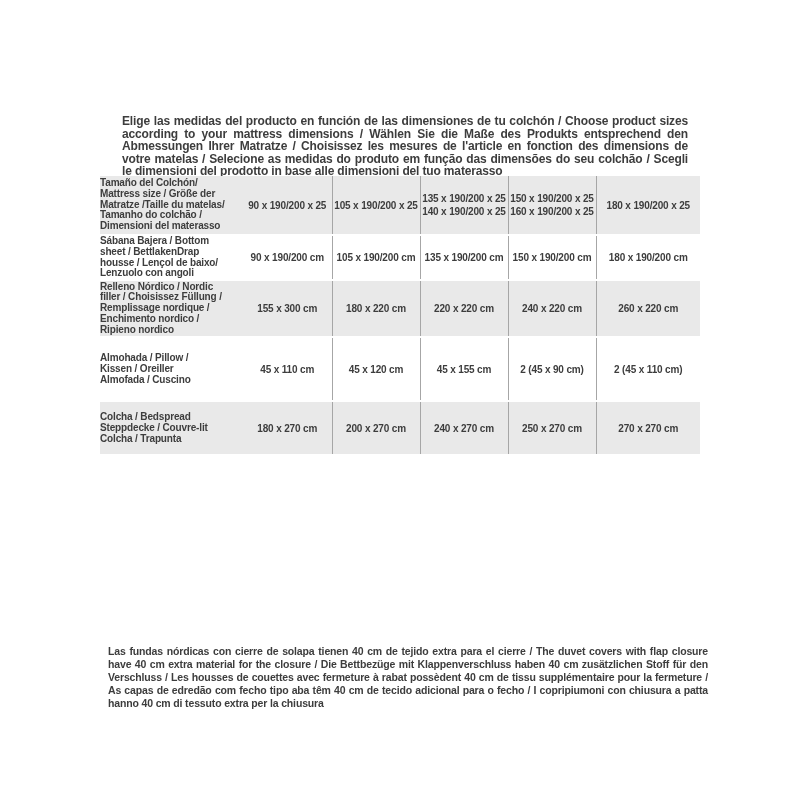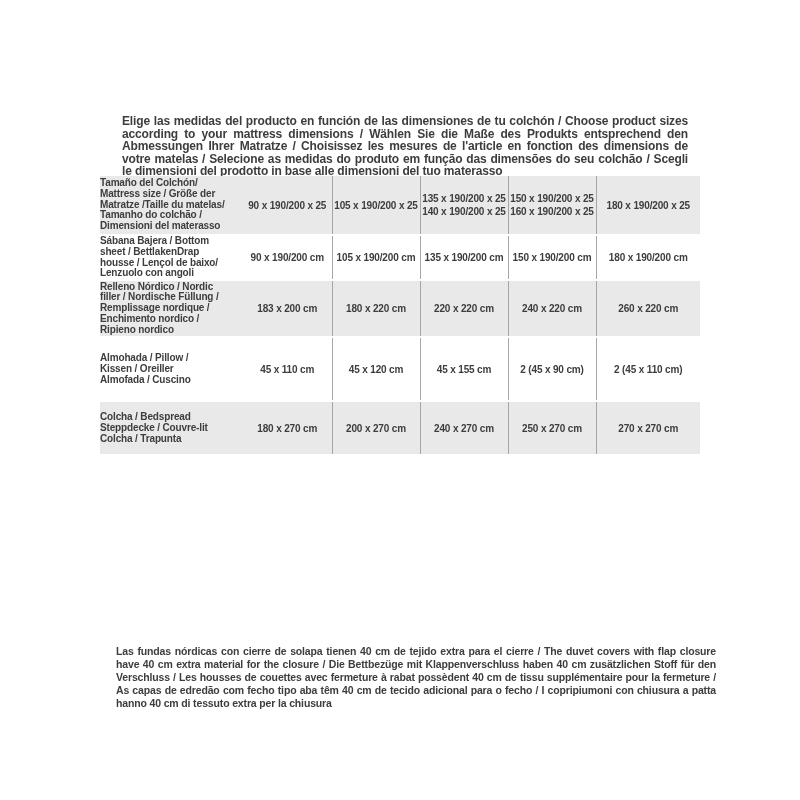--- a/index.html
+++ b/index.html
@@ -44,21 +44,21 @@
     white-space:pre-line;
   }
   td.value-cell{
     text-align:center;
     line-height:13px;
     white-space:pre-line;
   }
   td.vline{border-left:1px solid var(--grid);}
   .footnote{
     position:absolute;
-    left:116px;top:634px;width:600px;
+    left:108px;top:634px;width:600px;
     font-size:10.5px;line-height:13px;
     text-align:justify;
     letter-spacing:-0.15px;
   }
 </style>
 </head>
 <body>
 
 <p class="intro">Elige las medidas del producto en función de las dimensiones de tu colchón / Choose product sizes according to your mattress dimensions / Wählen Sie die Maße des Produkts entsprechend den Abmessungen Ihrer Matratze / Choisissez les mesures de l'article en fonction des dimensions de votre matelas / Selecione as medidas do produto em função das dimensões do seu colchão / Scegli le dimensioni del prodotto in base alle dimensioni del tuo materasso</p>
 
@@ -92,25 +92,25 @@
 housse / Lençol de baixo/
 Lenzuolo con angoli</td>
       <td class="value-cell">90 x 190/200 cm</td>
       <td class="value-cell vline">105 x 190/200 cm</td>
       <td class="value-cell vline">135 x 190/200 cm</td>
       <td class="value-cell vline">150 x 190/200 cm</td>
       <td class="value-cell vline">180 x 190/200 cm</td>
     </tr>
     <tr style="height:57px">
       <td class="label-cell">Relleno Nórdico / Nordic
-filler / Nordische Füllung /
+filler / Choisissez Füllung /
 Remplissage nordique /
 Enchimento nordico /
 Ripieno nordico</td>
-      <td class="value-cell">183 x 200 cm</td>
+      <td class="value-cell">155 x 300 cm</td>
       <td class="value-cell vline">180 x 220 cm</td>
       <td class="value-cell vline">220 x 220 cm</td>
       <td class="value-cell vline">240 x 220 cm</td>
       <td class="value-cell vline">260 x 220 cm</td>
     </tr>
     <tr style="height:64px">
       <td class="label-cell">Almohada / Pillow /
 Kissen / Oreiller
 Almofada / Cuscino</td>
       <td class="value-cell">45 x 110 cm</td>

